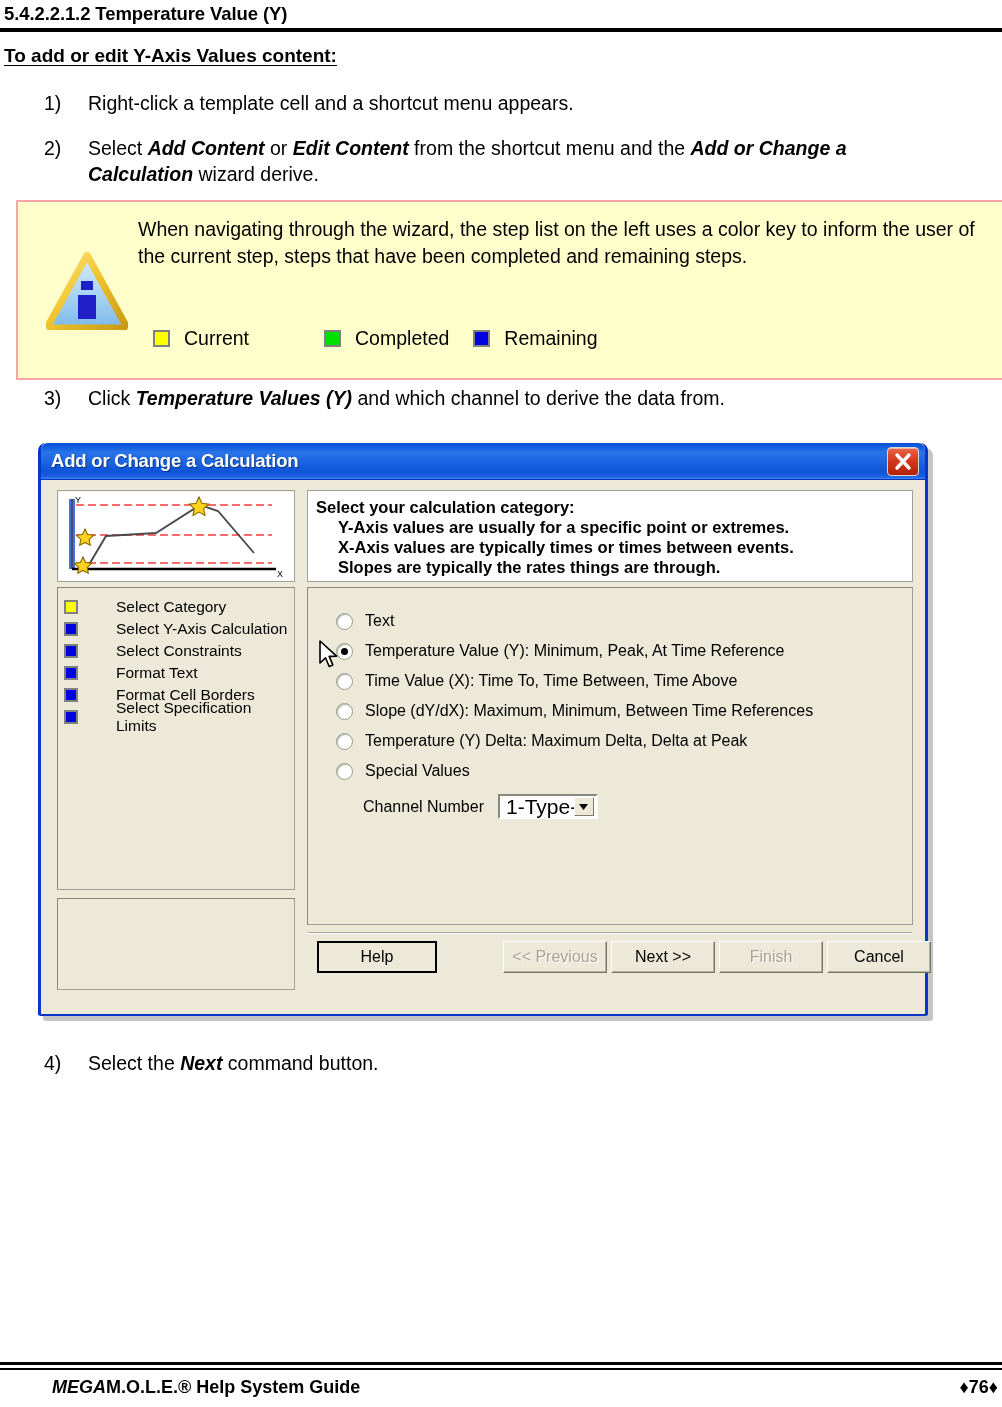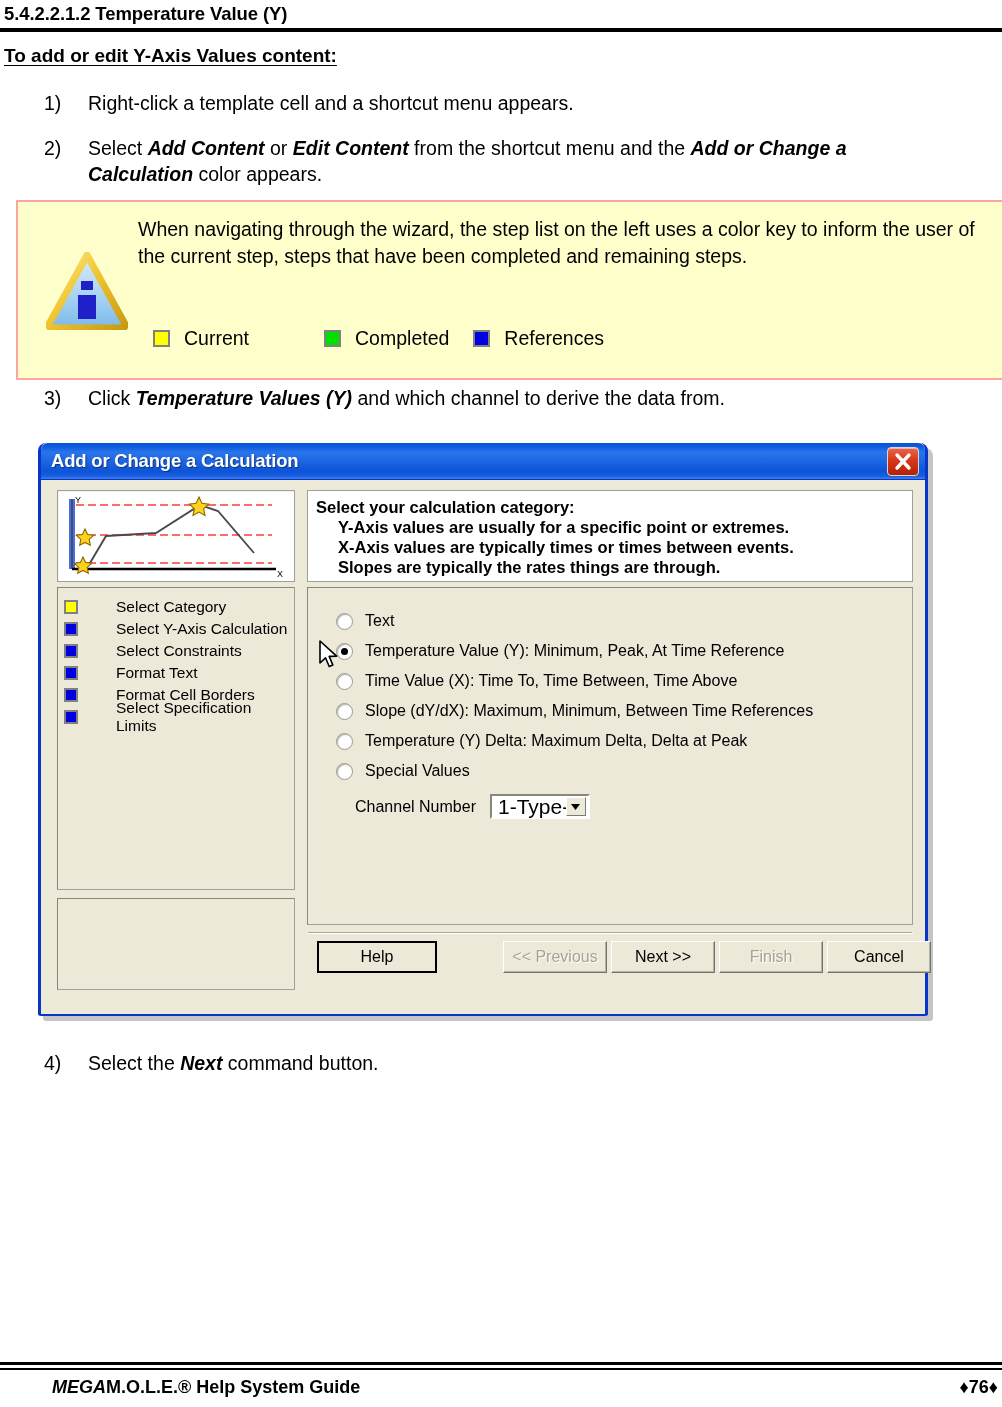--- a/index.html
+++ b/index.html
@@ -315,21 +315,21 @@
     position: absolute;
     left: 4px; top: 4px;
     width: 7px; height: 7px;
     border-radius: 50%;
     background: #000000;
   }
   .channel-row {
     display: flex;
     align-items: center;
     margin-top: 8px;
-    margin-left: 19px;
+    margin-left: 27px;
     font-size: 16px;
   }
   .combo {
     margin-left: 14px;
     width: 100px;
     height: 25px;
     background: #ffffff;
     border: 2px solid;
     border-color: #88887c #ffffff #ffffff #88887c;
     box-sizing: border-box;
@@ -441,21 +441,21 @@
 
   <div class="sub-heading">To add or edit Y-Axis Values content:</div>
 
   <div class="step" id="step1">
     <span class="num">1)</span>
     <span class="body">Right-click a template cell and a shortcut menu appears.</span>
   </div>
 
   <div class="step" id="step2">
     <span class="num">2)</span>
-    <span class="body"><span>Select </span><b>Add Content</b><span> or </span><b>Edit Content</b><span> from the shortcut menu and the </span><b>Add or Change a Calculation</b><span> color appears.</span></span>
+    <span class="body"><span>Select </span><b>Add Content</b><span> or </span><b>Edit Content</b><span> from the shortcut menu and the </span><b>Add or Change a Calculation</b><span> wizard derive.</span></span>
   </div>
 
   <div class="note" style="background: rgb(255, 255, 204);">
     <div class="note-icon">
       <svg width="82" height="78" viewBox="0 0 82 78">
         <defs>
           <linearGradient id="triFill" x1="0" y1="0" x2="0" y2="1">
             <stop offset="0%" stop-color="#d8ecfb"></stop>
             <stop offset="55%" stop-color="#a9d4f4"></stop>
             <stop offset="100%" stop-color="#7cb9e8"></stop>
@@ -473,21 +473,21 @@
     </div>
     <div class="note-text">When navigating through the wizard, the step list on the left uses a color key to inform the user of the current step, steps that have been completed and remaining steps.</div>
     <div class="note-legend">
       <span class="legend-swatch" style="background: rgb(255, 255, 0);"></span>
       <span class="legend-label">Current</span>
       <span class="legend-gap-a"></span>
       <span class="legend-swatch" style="background: rgb(0, 224, 0);"></span>
       <span class="legend-label">Completed</span>
       <span class="legend-gap-b"></span>
       <span class="legend-swatch" style="background: rgb(0, 0, 224);"></span>
-      <span class="legend-label">References</span>
+      <span class="legend-label">Remaining</span>
     </div>
   </div>
 
   <div class="step" id="step3">
     <span class="num">3)</span>
     <span class="body"><span>Click </span><b>Temperature Values (Y)</b><span> and which channel to derive the data from.</span></span>
   </div>
 
   <div class="dlg-wrap">
     <div class="dlg-shadow"></div>

